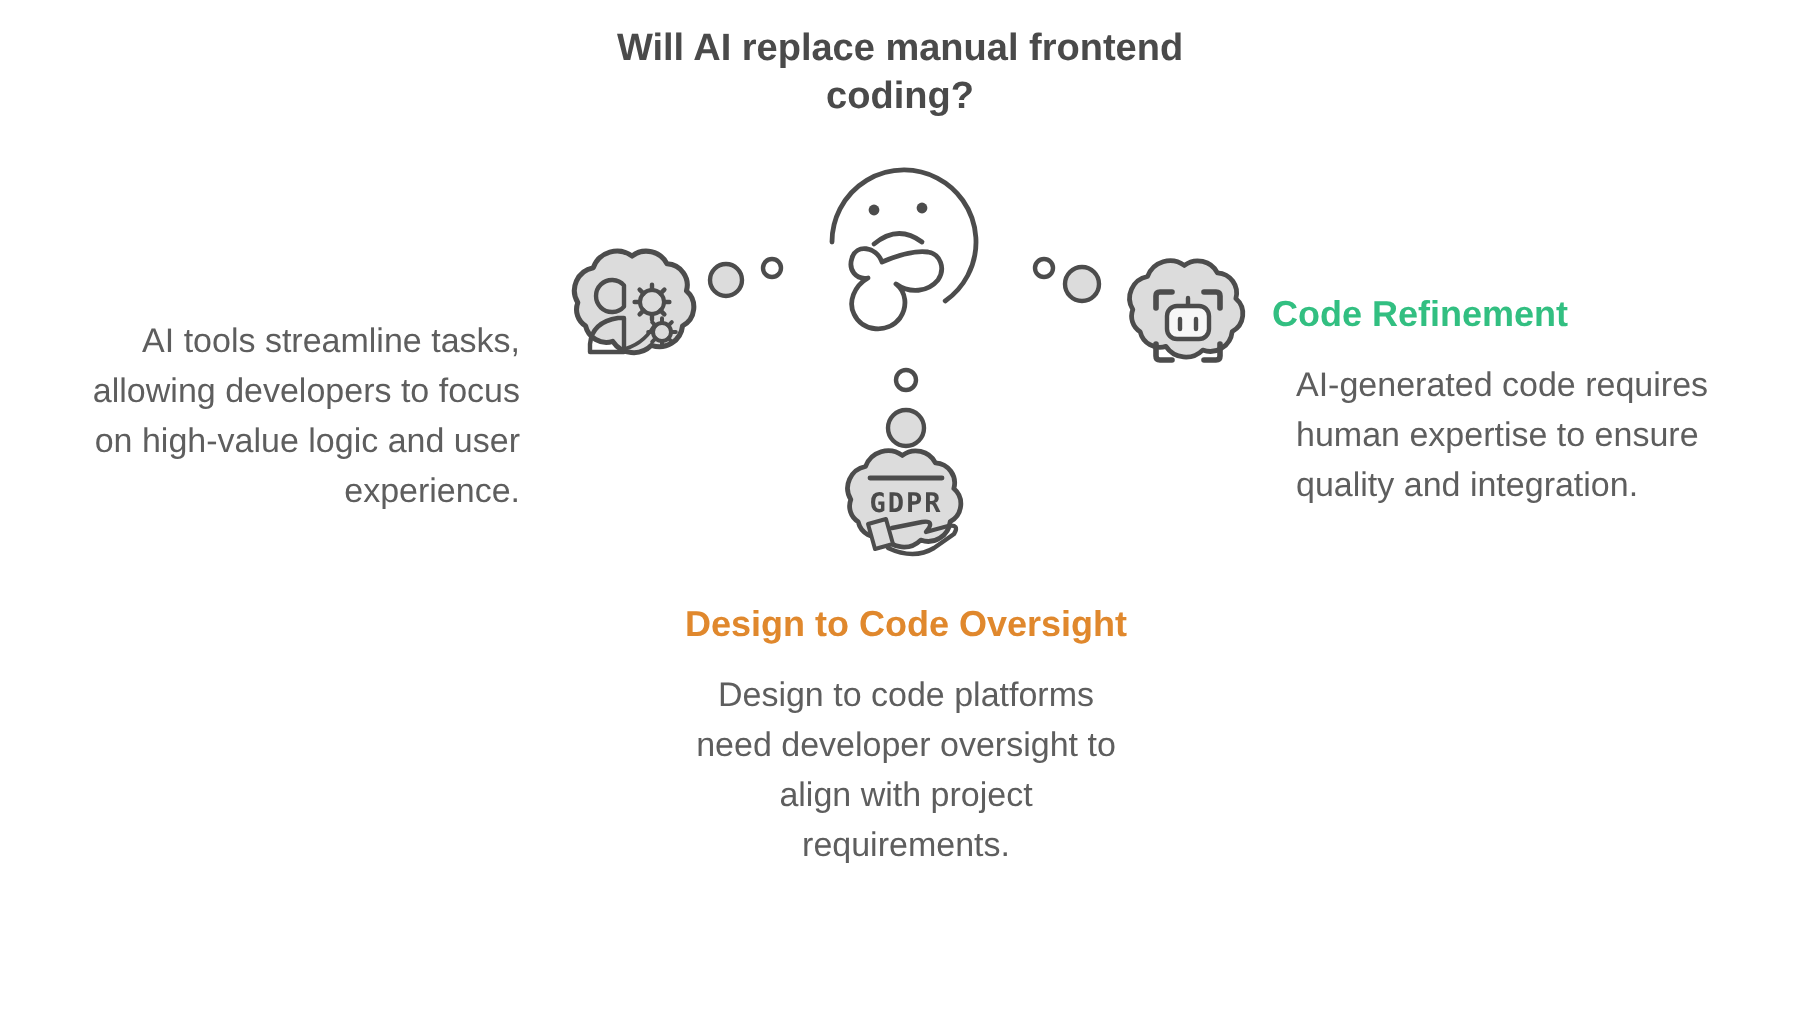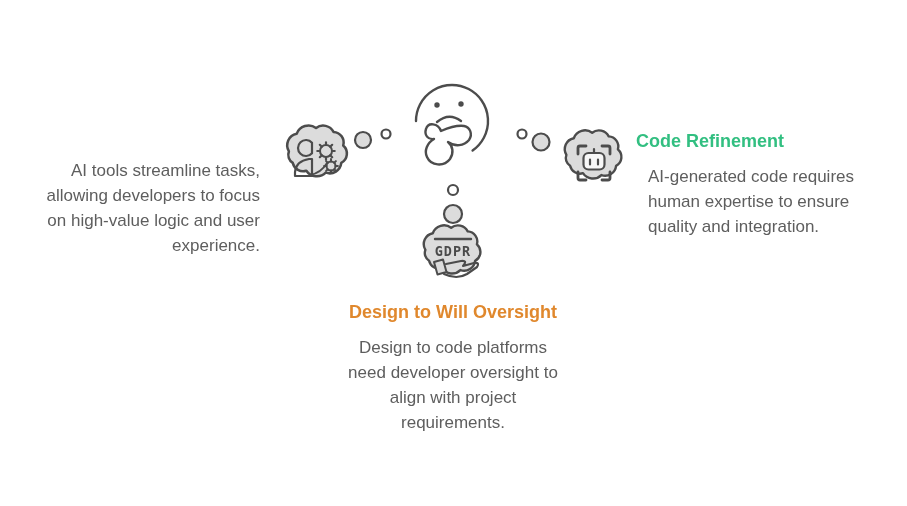--- a/index.html
+++ b/index.html
@@ -9,33 +9,35 @@
   }
   .main-title{
     position:absolute;left:260px;top:13px;width:380px;margin:0;
     font-size:19px;line-height:24px;font-weight:bold;color:#4a4a4a;
     text-align:center;white-space:pre-line;
   }
   .sec{position:absolute;margin:0;}
   .sec h2{margin:0 0 9px 0;font-size:18px;line-height:22px;font-weight:bold;}
   .sec .body{margin:12px;font-size:17px;line-height:25px;color:#5e5e5e;white-space:pre-line;}
   .sec-left{left:16px;top:146px;width:256px;text-align:right;}
-  .sec-right{left:636px;top:130px;width:260px;text-align:left;}
+  .sec-right{left:636px;top:146px;width:260px;text-align:left;}
   .sec-bottom{left:296px;top:301px;width:314px;text-align:center;}
   .sec-bottom .body{margin-top:12px;}
   .t-blue{color:#4b80e1;}
   .t-green{color:#32bf81;}
   .t-orange{color:#e0882d;}
   .figure{position:absolute;left:0;top:0;}
 </style>
 </head>
 <body>
 
 <div class="canvas">
 
+  <h1 class="main-title">Will AI replace manual frontend
+coding?</h1>
 
   <svg class="figure" width="907" height="506" viewBox="0 0 907 506">
     <defs>
       <path id="cloud" d="M -30,-10
         a 12,12 0 0 1 8,-18
         a 13,13 0 0 1 20,-6
         a 12,12 0 0 1 18,4
         a 11,11 0 0 1 10,14
         a 11,11 0 0 1 -2,18
         a 12,12 0 0 1 -16,10
@@ -115,20 +117,20 @@
   </section>
 
   <section class="sec sec-right">
     <h2 class="t-green">Code Refinement</h2>
     <p class="body">AI-generated code requires
 human expertise to ensure
 quality and integration.</p>
   </section>
 
   <section class="sec sec-bottom">
-    <h2 class="t-orange">Design to Will Oversight</h2>
+    <h2 class="t-orange">Design to Code Oversight</h2>
     <p class="body">Design to code platforms
 need developer oversight to
 align with project
 requirements.</p>
   </section>
 
 </div>
 
 </body></html>

